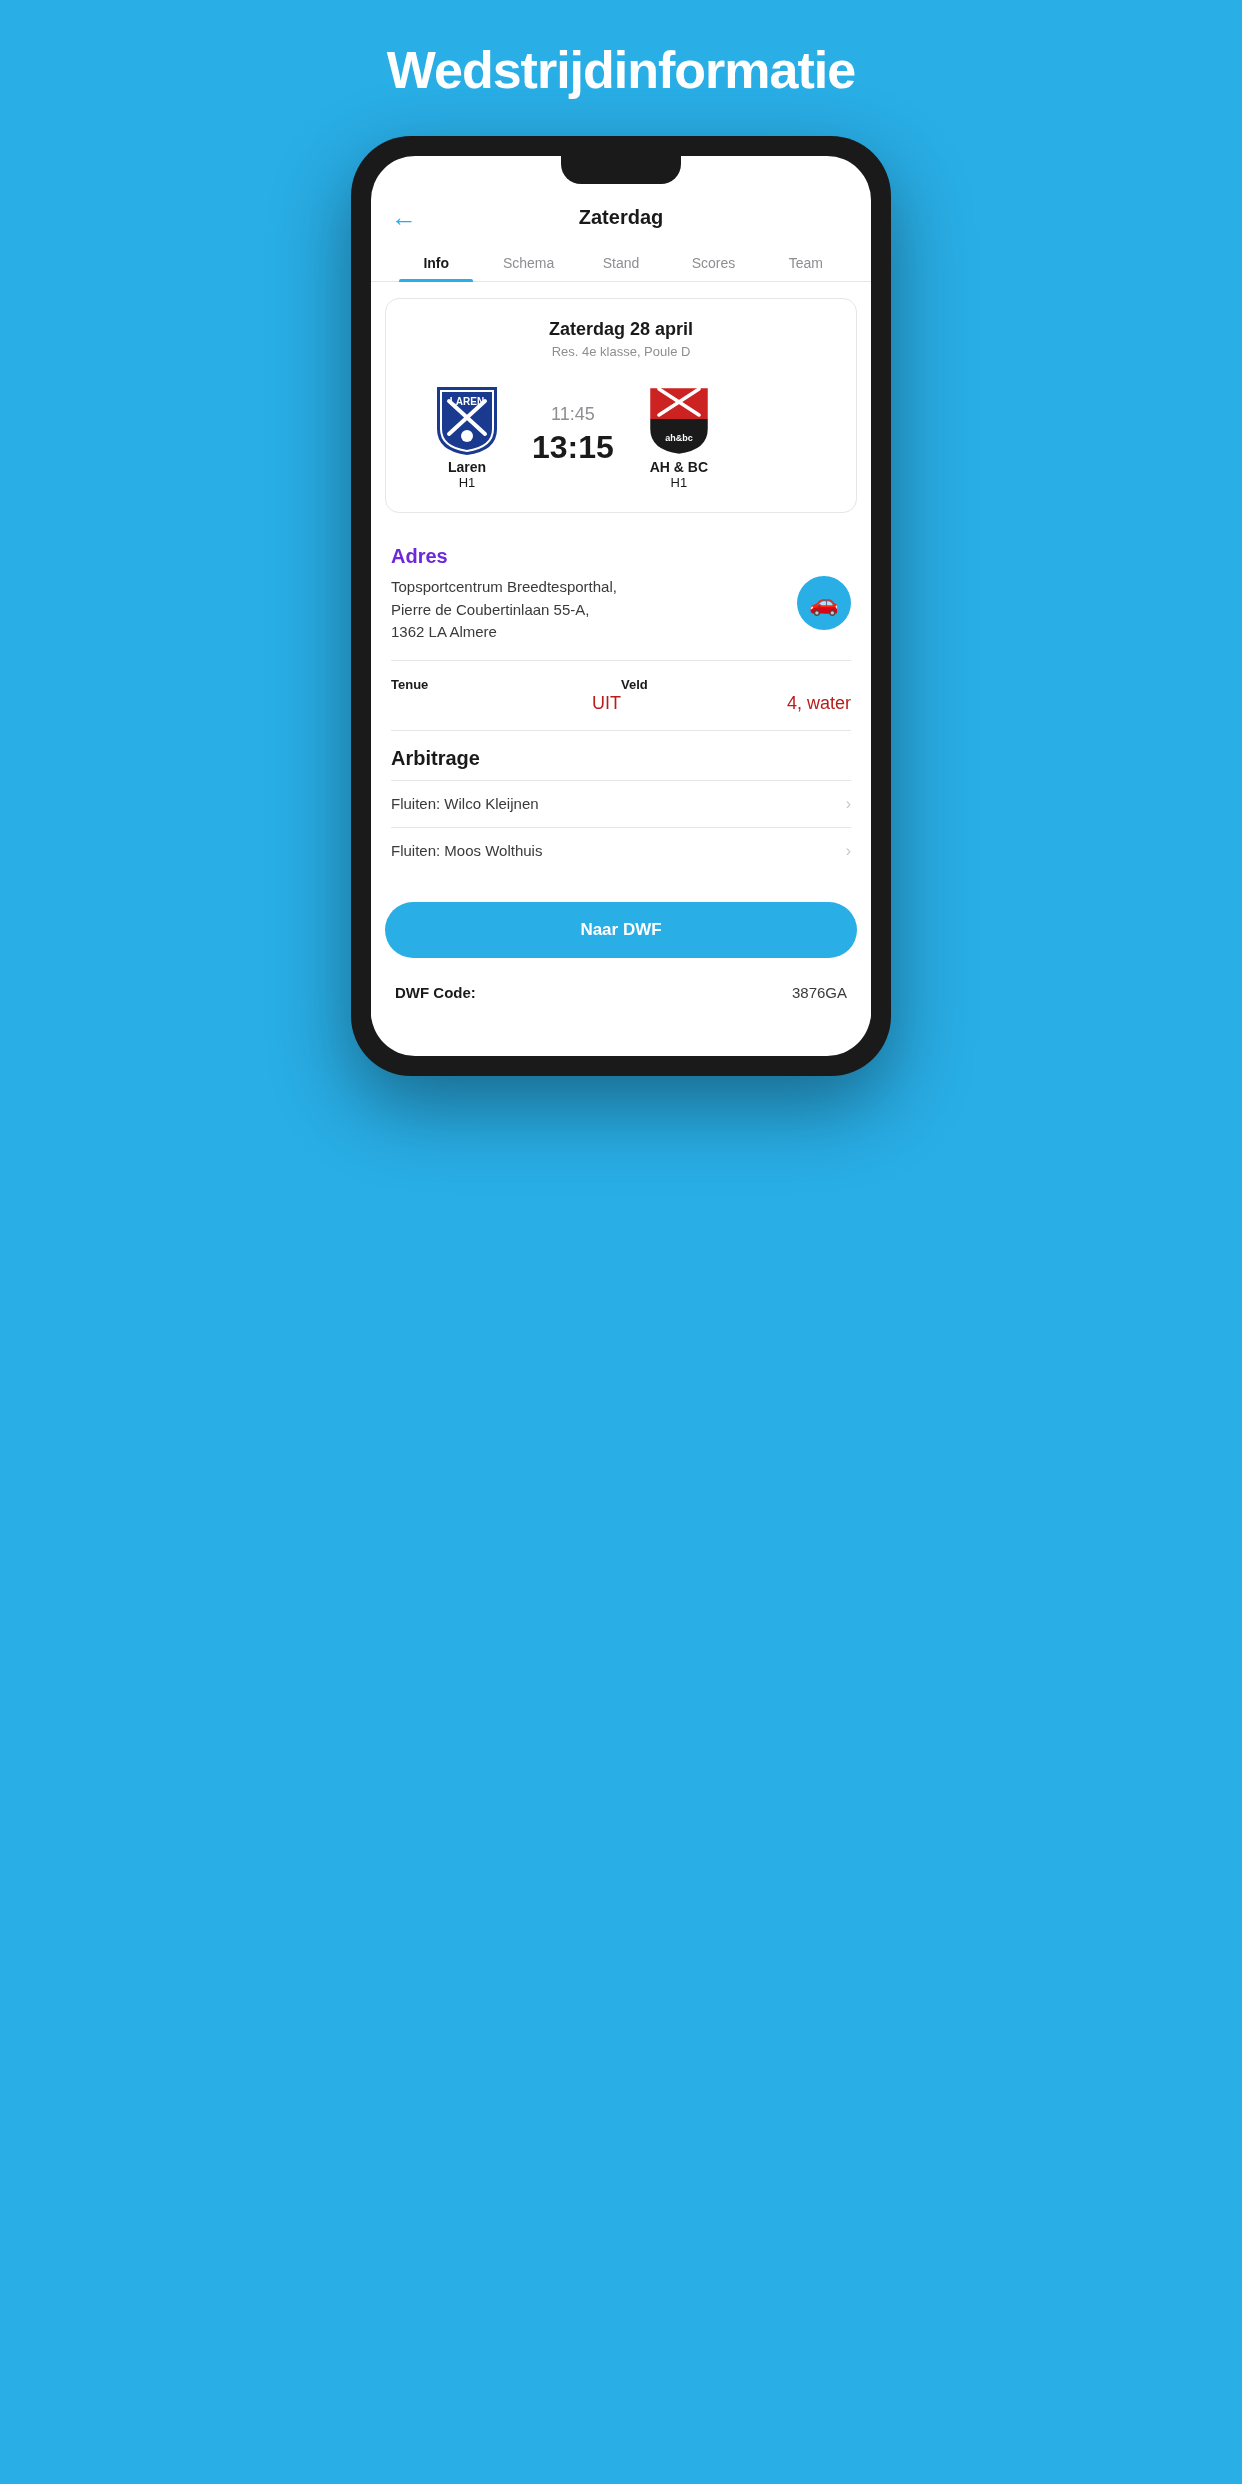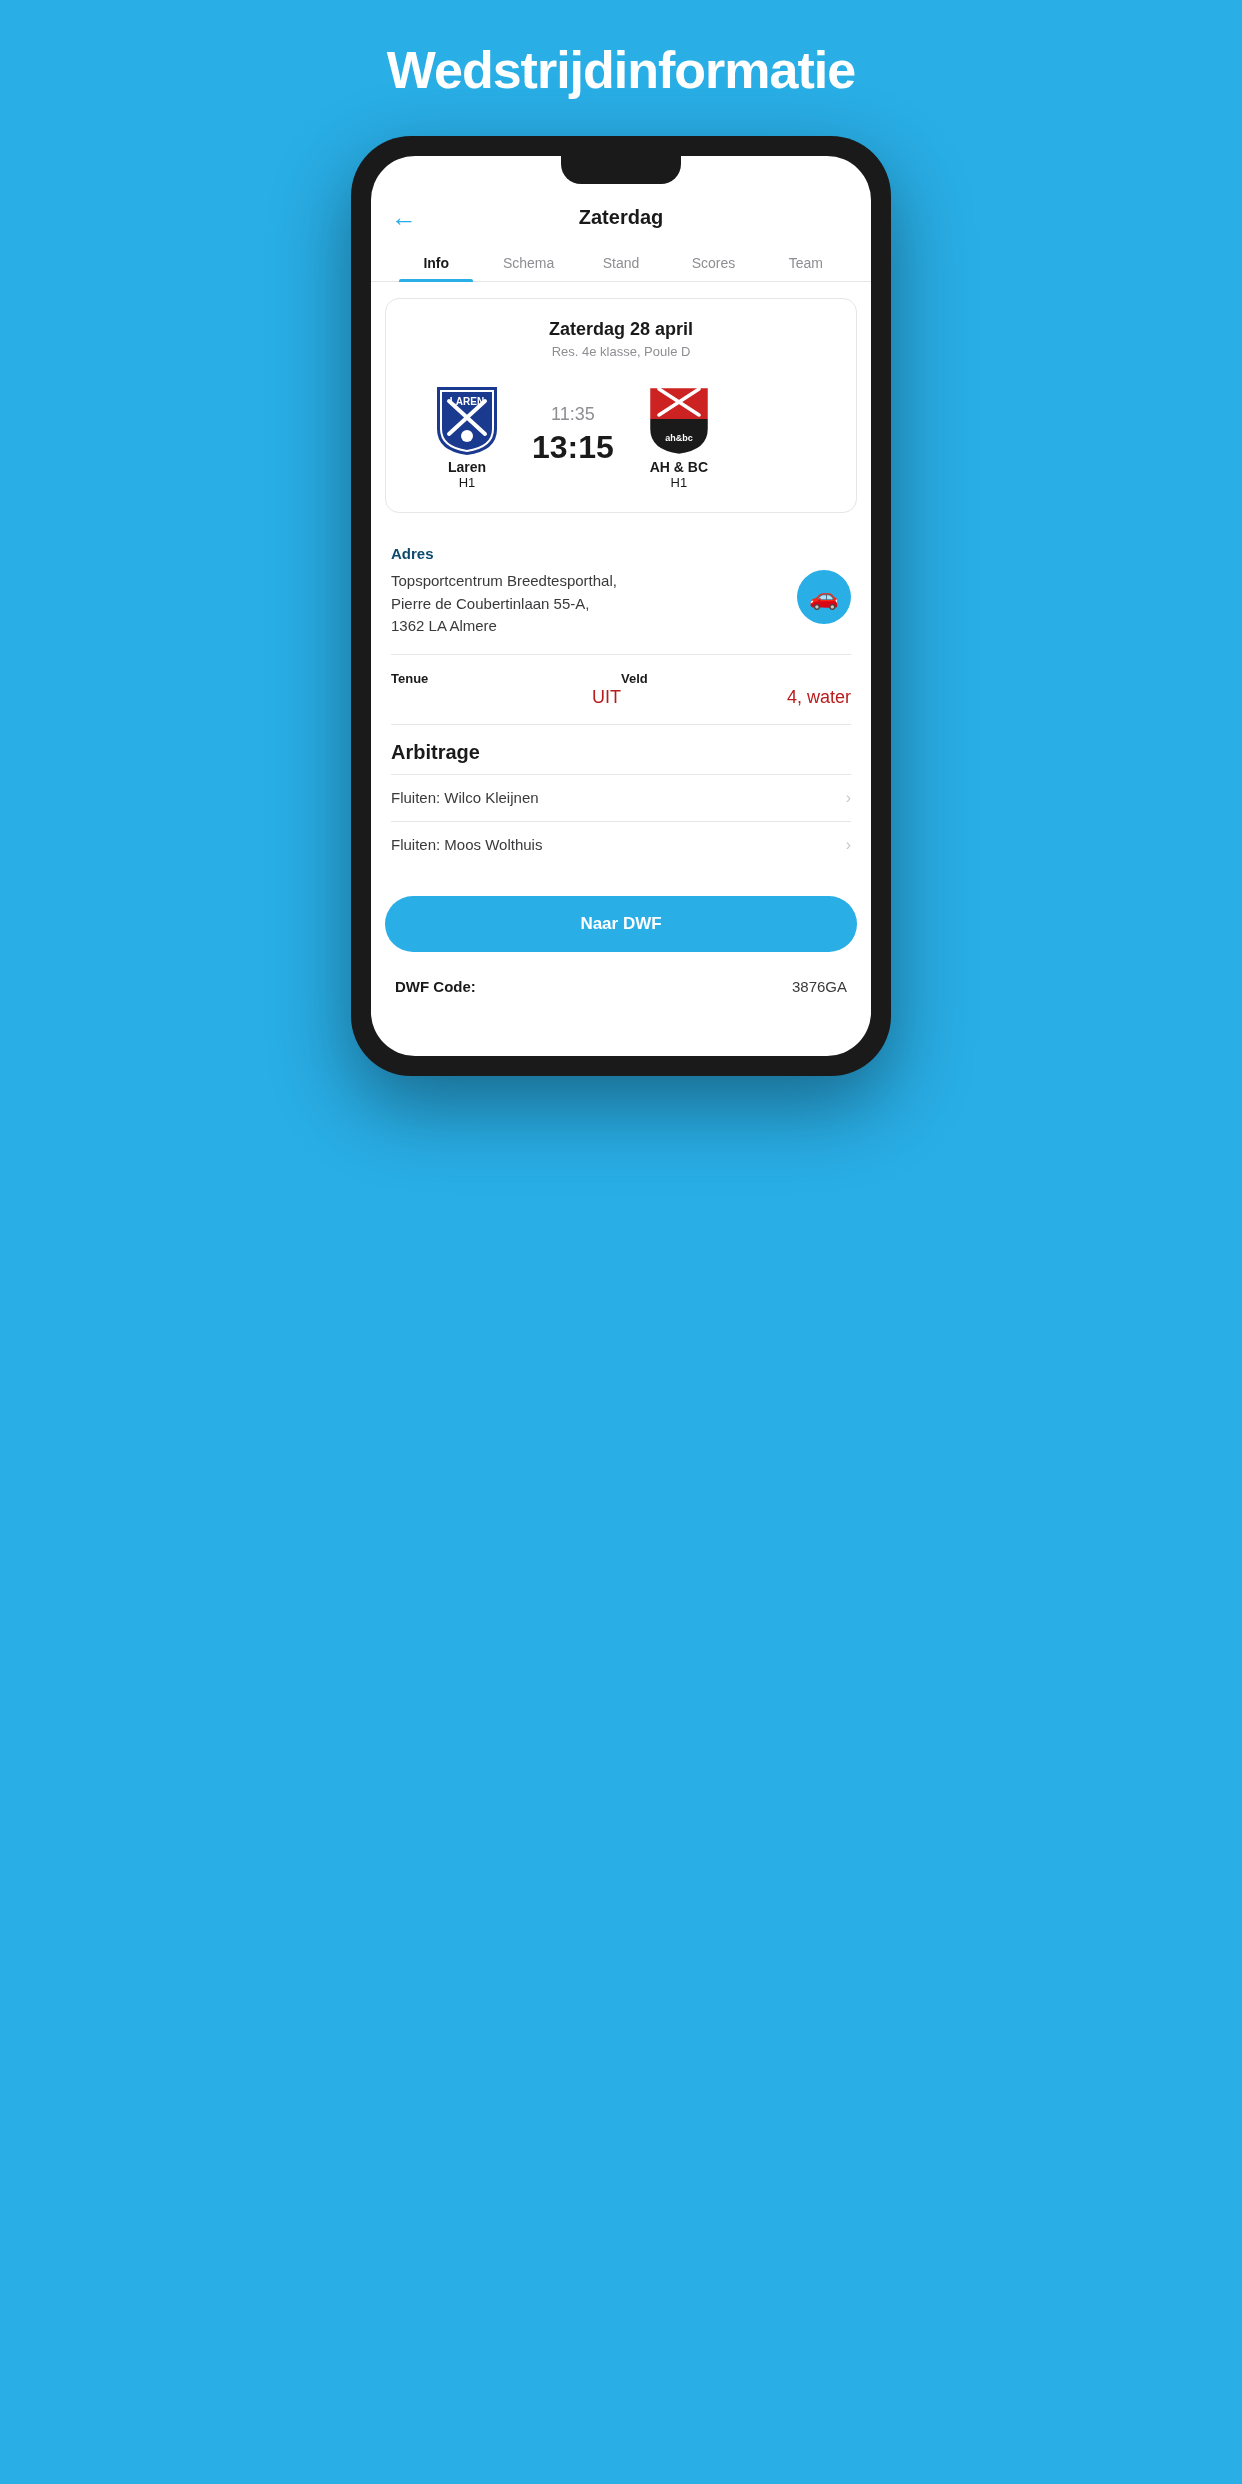--- a/index.html
+++ b/index.html
@@ -189,23 +189,23 @@
       color: #1a1a1a;
     }
 
     
     .info-section {
       padding: 16px 20px;
       background: white;
     }
 
     .info-label {
-      font-size: 15px;
-      font-weight: 700;
-      color: #0c4a6e;
+      font-size: 20px;
+      font-weight: 700;
+      color: #6d28d9;
       margin-bottom: 8px;
     }
 
     .info-row {
       display: flex;
       align-items: flex-start;
       justify-content: space-between;
     }
 
     .address-text {
@@ -379,21 +379,21 @@
 
               <circle cx="40" cy="57" r="6" fill="white"></circle>
 
               <text x="40" y="26" text-anchor="middle" fill="white" font-size="10" font-weight="bold" font-family="sans-serif">LAREN</text>
             </svg>
             <div class="team-name">Laren</div>
             <div class="team-sub">H1</div>
           </div>
 
           <div class="score-area">
-            <div class="score-time">11:35</div>
+            <div class="score-time">11:45</div>
             <div class="score-main">13:15</div>
           </div>
 
           <div class="team-info">
             <svg class="ahbc-shield" viewBox="0 0 80 80">
 
               <path d="M10,8 L70,8 L70,50 Q70,72 40,76 Q10,72 10,50 Z" fill="#1a1a1a"></path>
 
               <clipPath id="shield-clip">
                 <path d="M10,8 L70,8 L70,50 Q70,72 40,76 Q10,72 10,50 Z"></path>

